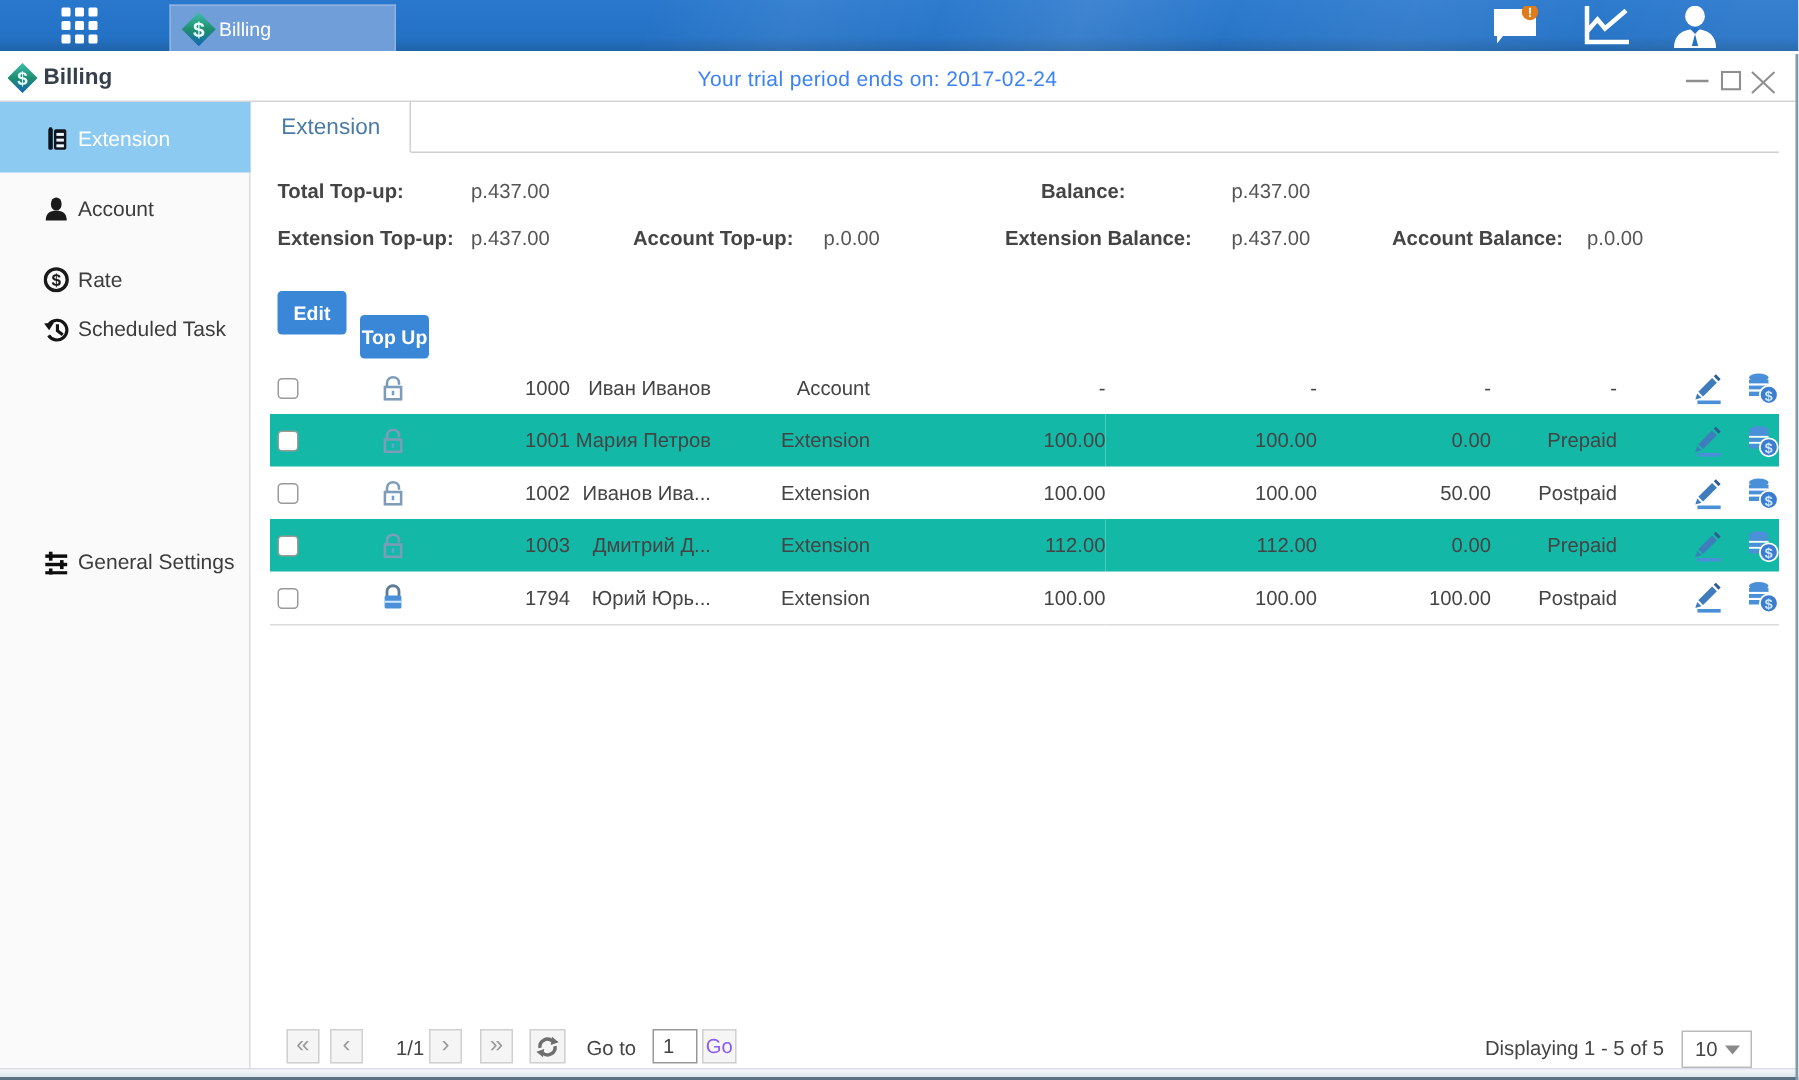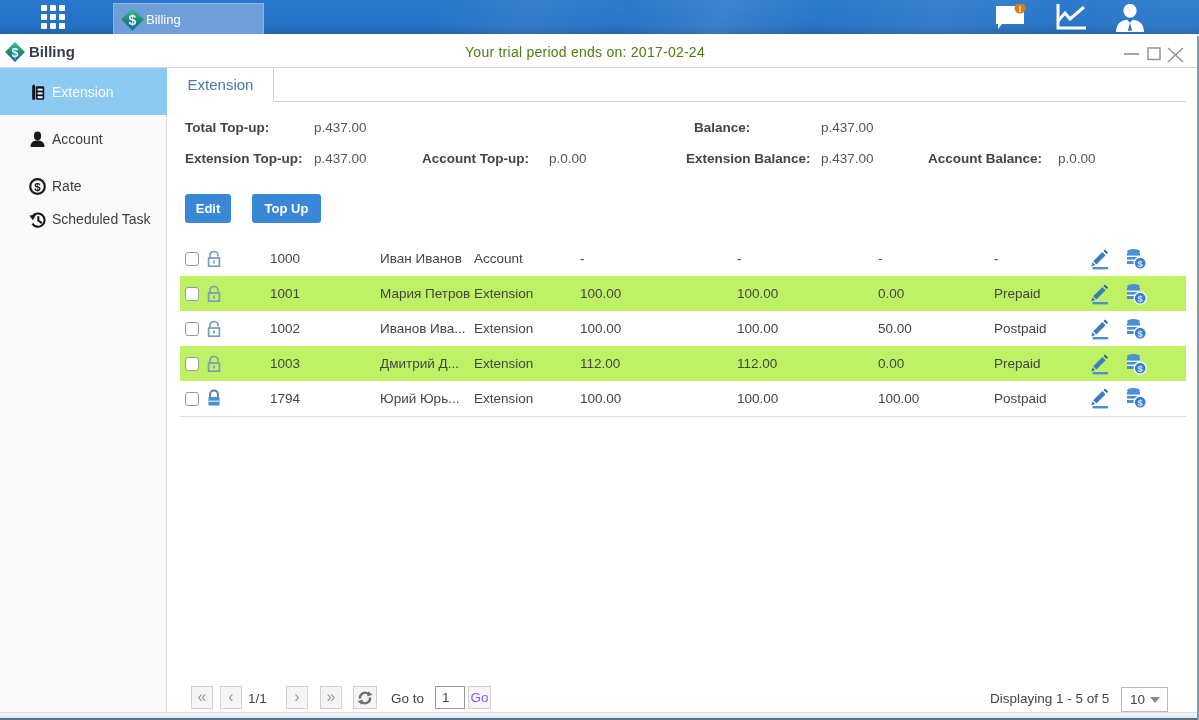--- a/index.html
+++ b/index.html
@@ -16,21 +16,21 @@
 #gridicon div { position:absolute; width:5.5px; height:5.5px; background:#fff; border-radius:1px; }
 #apptab { position:absolute; left:113px; top:3px; width:151px; height:31px; background:#6f9ed8;
   border:1px solid #8cb3e2; border-bottom:none; }
 #apptab .txt { position:absolute; left:32px; top:8px; color:#fff; font-size:13px; }
 
 .topicon { position:absolute; top:4px; }
 
 
 #titlebar { left:0; top:34px; width:1199px; height:34px; background:#fff; border-bottom:1px solid #d5d5d5; }
 #titletxt { position:absolute; left:29px; top:9px; font-size:15px; font-weight:bold; color:#35404c; }
-#trial { position:absolute; left:0; top:10px; width:1170px; text-align:center; font-size:14px; letter-spacing:0.25px; color:#4d7c0f; }
+#trial { position:absolute; left:0; top:10px; width:1170px; text-align:center; font-size:14px; letter-spacing:0.25px; color:#3b82f6; }
 #winctl { position:absolute; right:14px; top:0; height:35px; }
 
 
 #sidebar { left:0; top:68px; width:167px; height:652px; background:#fafafa; border-right:1px solid #dcdcdc; }
 .mitem { position:absolute; left:0; width:167px; height:47px; color:#3c3c3c; font-size:14px; }
 .mitem.sel { background:#8ccaf2; color:#fff; }
 .mitem .micon { position:absolute; left:29px; top:50%; margin-top:-8px; width:17px; height:17px; }
 .mitem .mtxt { position:absolute; left:52px; top:50%; margin-top:-8px; line-height:16px; }
 
 
@@ -43,22 +43,22 @@
 .slabel { position:absolute; font-size:13.5px; font-weight:bold; color:#444; }
 .sval { position:absolute; font-size:13.5px; color:#555; }
 
 .btn { position:absolute; background:#3a87d8; color:#fff; font-size:13px; font-weight:bold;
   text-align:center; border-radius:3px; line-height:29px; height:29px; }
 
 
 #tbl { position:absolute; left:12px; top:173px; width:1006px; border-collapse:collapse; table-layout:fixed; }
 #tbl th { border-top:1px solid #dcdcdc; border-bottom:1px solid #dcdcdc; height:34px;
   font-size:13.5px; font-weight:normal; color:#555; }
-#tbl td { height:35px; font-size:13.5px; color:#444; text-align:left; }
-#tbl tr.alt td { background:#bef264; }
+#tbl td { height:35px; font-size:13.5px; color:#444; text-align:right; }
+#tbl tr.alt td { background:#14b8a6; }
 #tbl tr.last td { border-bottom:1px solid #dcdcdc; }
 .cb { display:inline-block; width:14px; height:14px; border:1px solid #9a9a9a; border-radius:3px; background:#fff; vertical-align:middle; }
 
 
 .pgbtn { position:absolute; top:618px; height:23px; background:#f5f5f5; border:1px solid #d0d0d0;
   color:#9a9a9a; text-align:center; font-size:16px; line-height:20px; }
 .pgtxt { position:absolute; font-size:13.5px; color:#444; }
 
 
 #botlight { left:0; top:712px; width:1199px; height:6px; background:linear-gradient(to bottom,#f4f7f9,#dde6ec); border-top:1px solid #d8dee3; }
@@ -170,42 +170,55 @@
     <div class="mtxt">Rate</div>
   </div>
   <div class="mitem" style="top:127px">
     <svg class="micon" viewBox="0 0 17 17">
         <path d="M3.8 5.0 A6.6 6.6 0 1 1 3.4 12.6" fill="none" stroke="#141414" stroke-width="2.1"></path>
         <polygon points="0.4,4.6 7.0,4.0 3.8,9.2" fill="#141414"></polygon>
         <path d="M9.3 5.2 V9.5 L12.8 12.1" fill="none" stroke="#141414" stroke-width="2.1"></path>
       </svg>
     <div class="mtxt">Scheduled Task</div>
   </div>
+  <div class="mitem" style="top:282px">
+    <svg class="micon" viewBox="0 0 17 17">
+        <g fill="#0d0d0d">
+          <rect x="1.2" y="3.6" width="14.6" height="2.3"></rect>
+          <rect x="3.6" y="1.8" width="2.4" height="6.0"></rect>
+          <rect x="1.2" y="9.2" width="14.6" height="2.3"></rect>
+          <rect x="11.0" y="7.4" width="2.4" height="6.0"></rect>
+          <rect x="1.2" y="14.8" width="14.6" height="2.3"></rect>
+          <rect x="3.6" y="13.0" width="2.4" height="6.0"></rect>
+        </g>
+      </svg>
+    <div class="mtxt">General Settings</div>
+  </div>
 </div>
 
 <div id="content" class="abs">
   <div id="tabbar"></div>
   <div id="tabactive">Extension</div>
 
   <div class="slabel" style="left:17px; top:52px">Total Top-up:</div>
   <div class="sval" style="left:146px; top:52px">p.437.00</div>
   <div class="slabel" style="left:526px; top:52px">Balance:</div>
   <div class="sval" style="left:653px; top:52px">p.437.00</div>
 
   <div class="slabel" style="left:17px; top:83px">Extension Top-up:</div>
   <div class="sval" style="left:146px; top:83px">p.437.00</div>
   <div class="slabel" style="left:254px; top:83px">Account Top-up:</div>
   <div class="sval" style="left:381px; top:83px">p.0.00</div>
-  <div class="slabel" style="left:518px; top:83px">Extension Balance:</div>
+  <div class="slabel" style="left:502px; top:83px">Extension Balance:</div>
   <div class="sval" style="left:653px; top:83px">p.437.00</div>
   <div class="slabel" style="left:760px; top:83px">Account Balance:</div>
   <div class="sval" style="left:890px; top:83px">p.0.00</div>
 
   <div class="btn" style="left:17px; top:126px; width:46px;">Edit</div>
-  <div class="btn" style="left:72px; top:126px; width:69px;margin-left:12px;">Top Up</div>
+  <div class="btn" style="left:72px; top:142px; width:46px;">Top Up</div>
 
   <table id="tbl">
     <colgroup>
       <col style="width:26px">
         <col style="width:64px">
         <col style="width:110px">
         <col style="width:94px">
       <col style="width:106px">
         <col style="width:157px">
         <col style="width:141px">
@@ -382,21 +395,21 @@
               </g>
         <circle cx="15.2" cy="15.2" r="6" fill="#3c7dd1" stroke="#fff" stroke-width="1.2"></circle>
         <text x="15.2" y="19" font-size="9.5" font-weight="bold" fill="#cfe9fb" text-anchor="middle" font-family="Liberation Sans">$</text>
       </svg></td>
     </tr>
   </tbody>
     </table>
 
   <div class="pgbtn" style="left:23px; width:22px;">«</div>
   <div class="pgbtn" style="left:52px; width:22px;">‹</div>
-  <div class="pgtxt" style="left:80px; top:623px;">1/1</div>
+  <div class="pgtxt" style="left:96px; top:623px;">1/1</div>
   <div class="pgbtn" style="left:118px; width:22px;">›</div>
   <div class="pgbtn" style="left:152px; width:22px;">»</div>
   <div class="pgbtn" style="left:185px; width:24px;"><svg width="16" height="16" viewBox="0 0 16 16" style="margin-top:3px">
     <path d="M3 8.6 A5 5 0 0 1 11.2 4" fill="none" stroke="#6e6e6e" stroke-width="2.3"></path>
     <polygon points="11.0,1.2 15.4,4.8 10.2,6.6" fill="#6e6e6e"></polygon>
     <path d="M13 7.4 A5 5 0 0 1 4.8 12" fill="none" stroke="#6e6e6e" stroke-width="2.3"></path>
     <polygon points="5.0,14.8 0.6,11.2 5.8,9.4" fill="#6e6e6e"></polygon>
   </svg></div>
   <div class="pgtxt" style="left:223px; top:623px;">Go to</div>
   <div class="pgbtn" style="left:267px; width:30px; background:#fff; border:1px solid #999; color:#444; text-align:left; padding-left:6px; font-size:13.5px; line-height:22px;">1</div>

